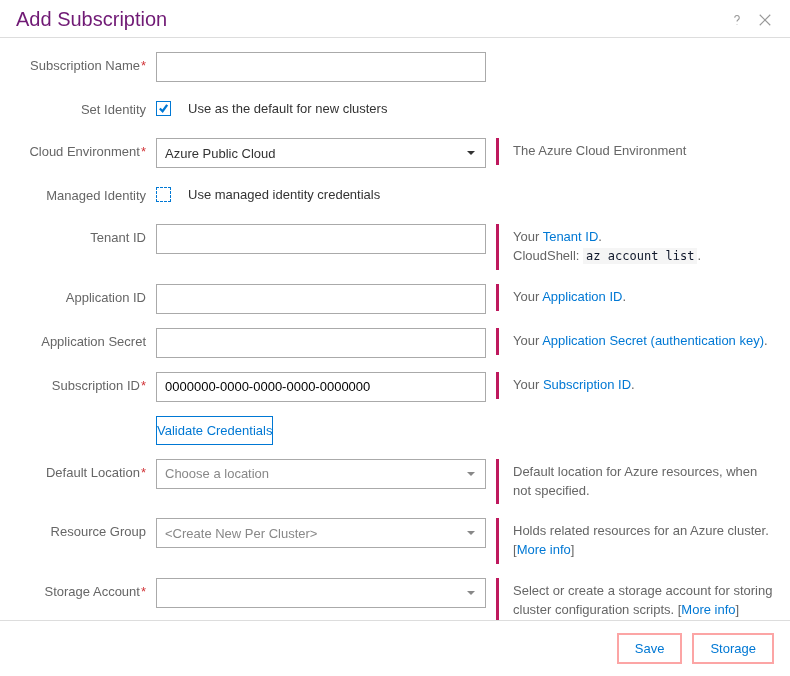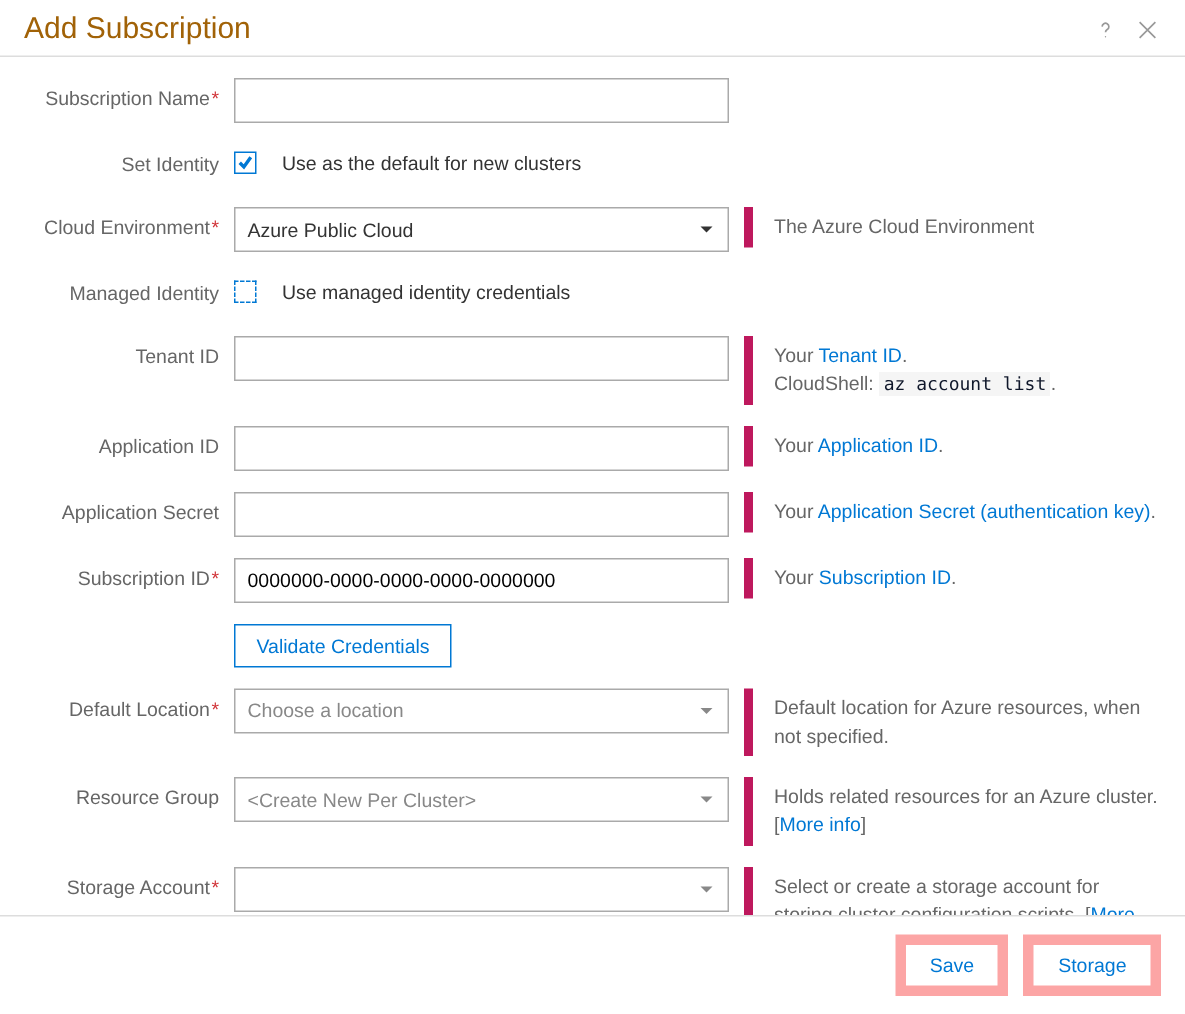--- a/index.html
+++ b/index.html
@@ -13,21 +13,21 @@
       overflow: hidden;
     }
     .dialog { display: flex; flex-direction: column; height: 100%; }
     .header {
       display: flex;
       justify-content: space-between;
       align-items: center;
       padding: 8px 16px 6px 16px;
       border-bottom: 1px solid #ddd;
     }
-    .title { font-size: 20px; font-weight: 400; color: #a16207; }
+    .title { font-size: 20px; font-weight: 400; color: #701a75; }
     .header-actions { display: flex; gap: 10px; align-items: center; color: #999; }
     .header-actions svg { width: 18px; height: 18px; stroke: #999; fill: none; stroke-width: 1.5; }
     .icon-btn { cursor: pointer; display: flex; }
     .body {
       flex: 1;
       overflow-y: auto;
       padding: 14px 16px 10px 16px;
     }
     .row {
       display: flex;
@@ -46,21 +46,21 @@
     }
     .required { color: #d13438; margin-left: 1px; }
     .control {
       width: 330px;
       flex-shrink: 0;
     }
     .hint {
       flex: 1;
       padding-left: 14px;
       margin-left: 10px;
-      border-left: 6px solid #be185d;
+      border-left: 3px solid #be185d;
       color: #666;
       font-size: 13px;
       line-height: 1.45;
       padding-top: 4px;
       padding-bottom: 4px;
     }
     .hint a, .link { color: #0078d4; text-decoration: none; cursor: pointer; }
     .code { font-family: "Consolas", monospace; background: #f5f5f5; padding: 1px 3px; font-size: 12px; color: #0f172a; }
     input[type="text"] {
       width: 100%;
@@ -107,34 +107,34 @@
       align-items: center;
       justify-content: center;
       cursor: pointer;
     }
     .checkbox.dashed { border: 1.5px dashed #0078d4; }
     .checkbox svg { width: 11px; height: 11px; stroke: #0078d4; stroke-width: 2.5; fill: none; }
     .btn-outline {
       border: 1px solid #0078d4;
       color: #0078d4;
       background: #fff;
-      padding: 6px 14px;
+      padding: 6px 0;
       font-size: 13px;
       font-family: inherit;
       cursor: pointer;
     }
     .footer {
       border-top: 1px solid #ddd;
       padding: 12px 16px;
       display: flex;
       justify-content: flex-end;
       gap: 10px;
     }
     .footer button {
-      border: 7px solid #fca5a5;
+      border: 2px solid #fca5a5;
       color: #0078d4;
       background: #fff;
       padding: 6px 16px;
       font-size: 13px;
       font-family: inherit;
       cursor: pointer;
     }
     .bracket { color: #666; }
   </style>
 </head>

